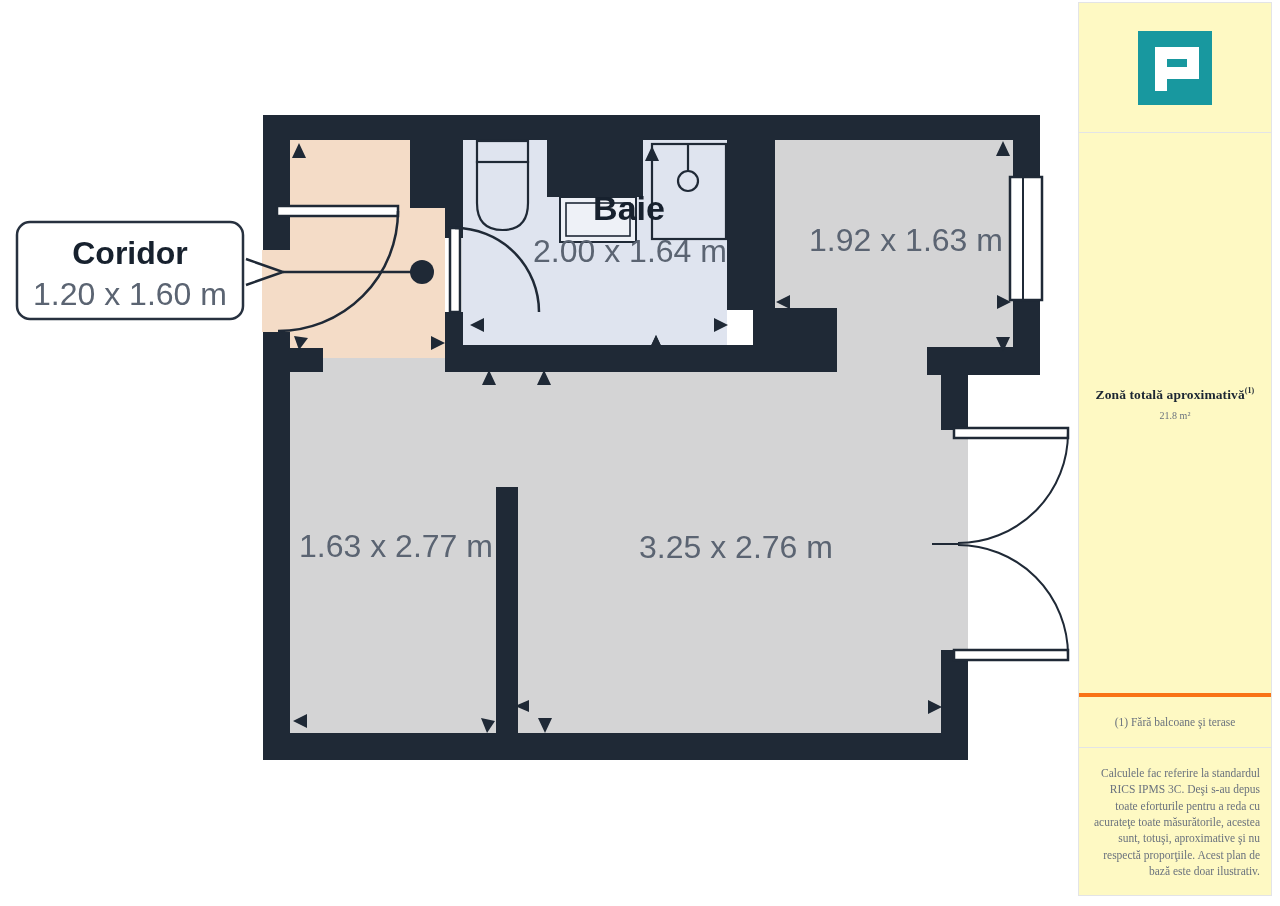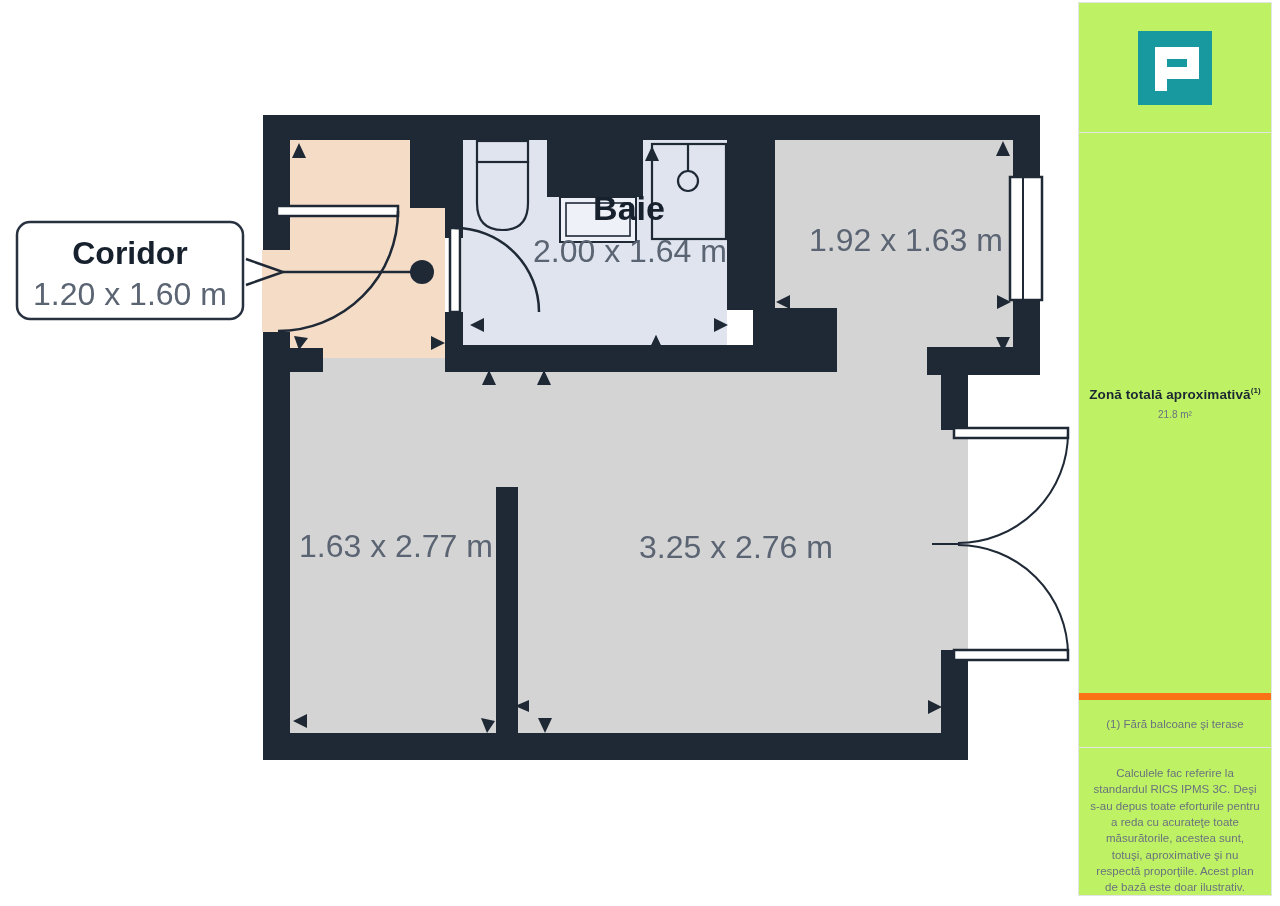--- a/index.html
+++ b/index.html
@@ -4,39 +4,39 @@
 <style>
   html,body{margin:0;padding:0;}
   body{
     width:1280px;height:906px;position:relative;background:#ffffff;
     font-family:"Liberation Sans", sans-serif;overflow:hidden;
   }
   #plan-wrap{position:absolute;left:0;top:0;width:1080px;height:906px;}
   
   #sidebar{
     position:absolute;left:1078px;top:2px;width:194px;height:894px;
-    background:#bef264;border:1px solid #e3e4e6;box-sizing:border-box;
-    display:flex;flex-direction:column;
+    background:#fef9c3;border:1px solid #e3e4e6;box-sizing:border-box;
+    display:flex;flex-direction:column;font-family:Liberation Serif, serif;
   }
   .sb-logo-section{
     height:130px;border-bottom:1px solid #e3e4e6;box-sizing:border-box;
     display:flex;align-items:center;justify-content:center;
   }
   .sb-area-section{flex:1 1 auto;box-sizing:border-box;padding-top:253px;text-align:center;}
   .sb-area-title{font-size:13.5px;font-weight:bold;color:#1c2733;letter-spacing:.1px;}
   .sb-area-title sup{font-size:8px;font-weight:bold;}
   .sb-area-value{font-size:10px;color:#6a727e;margin-top:7px;}
   .sb-footnote-section{
-    height:54px;border-top:7px solid #f97316;box-sizing:border-box;
+    height:54px;border-top:4px solid #f97316;box-sizing:border-box;
     display:flex;align-items:center;justify-content:center;
     font-size:11.5px;color:#6a727e;
   }
   .sb-disclaimer-section{
     height:148px;border-top:1px solid #e3e4e6;box-sizing:border-box;
-    padding:17px 11px 0 11px;text-align:center;
+    padding:17px 11px 0 11px;text-align:right;
   }
   .sb-disclaimer{font-size:11.5px;line-height:1.42;color:#6a727e;}
 </style>
 </head>
 <body>
 
 <div id="plan-wrap">
 <svg width="1080" height="906" viewBox="0 0 1080 906" xmlns="http://www.w3.org/2000/svg">
 
   <g>

